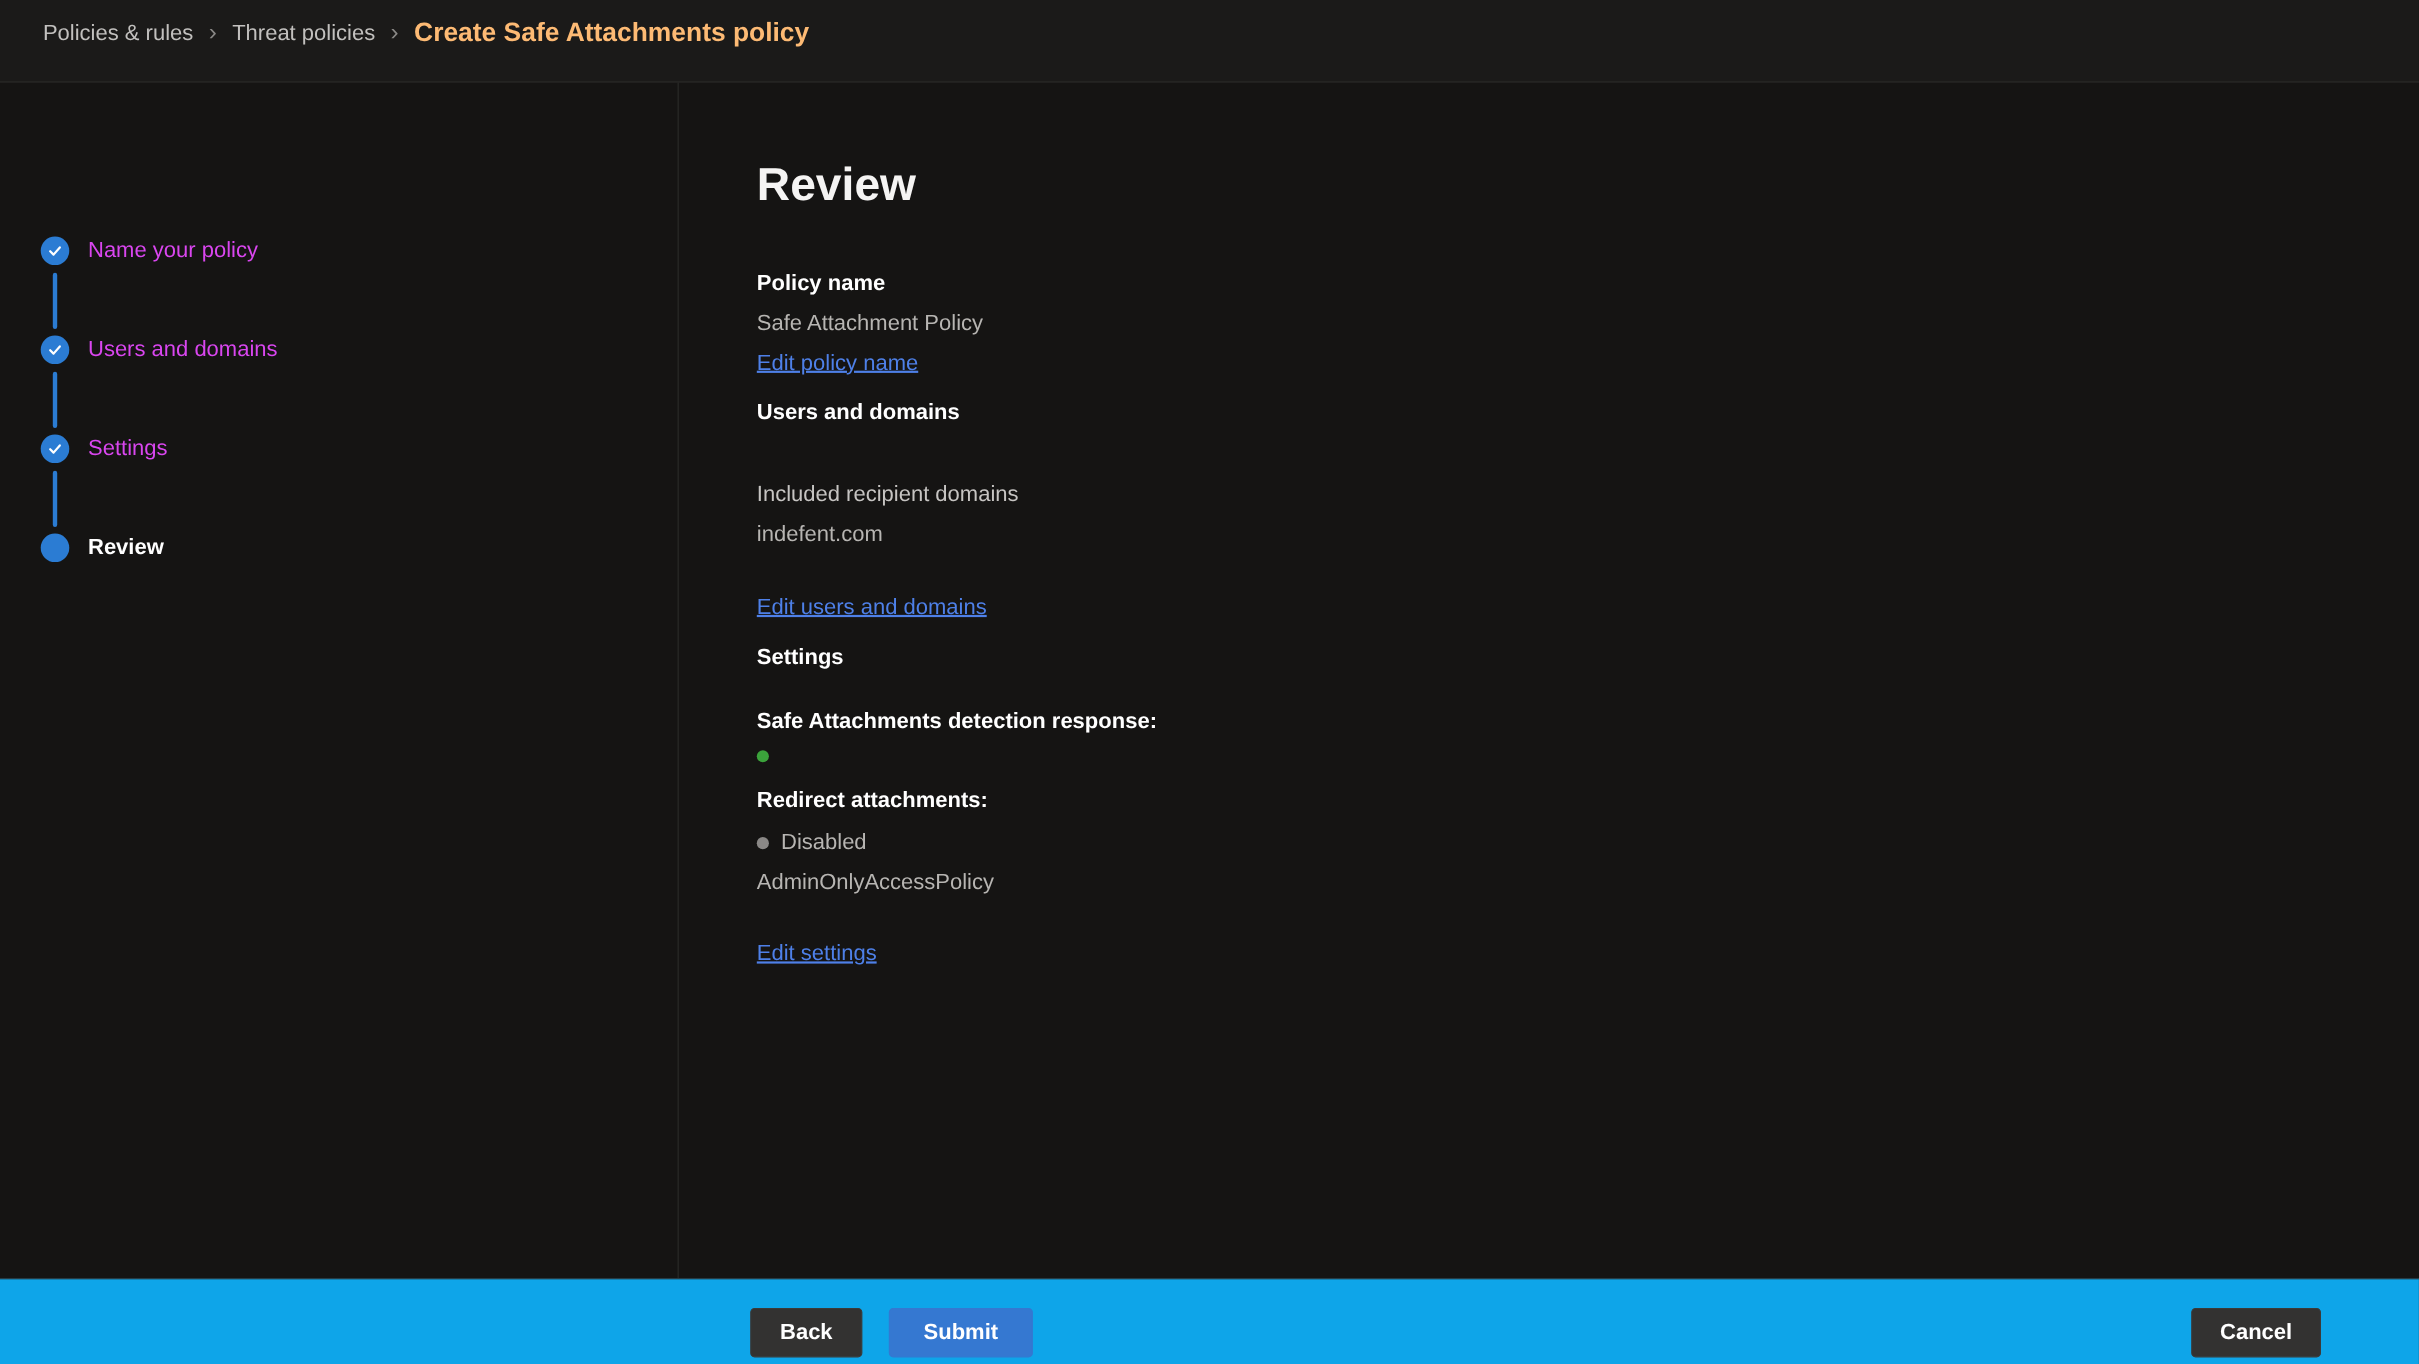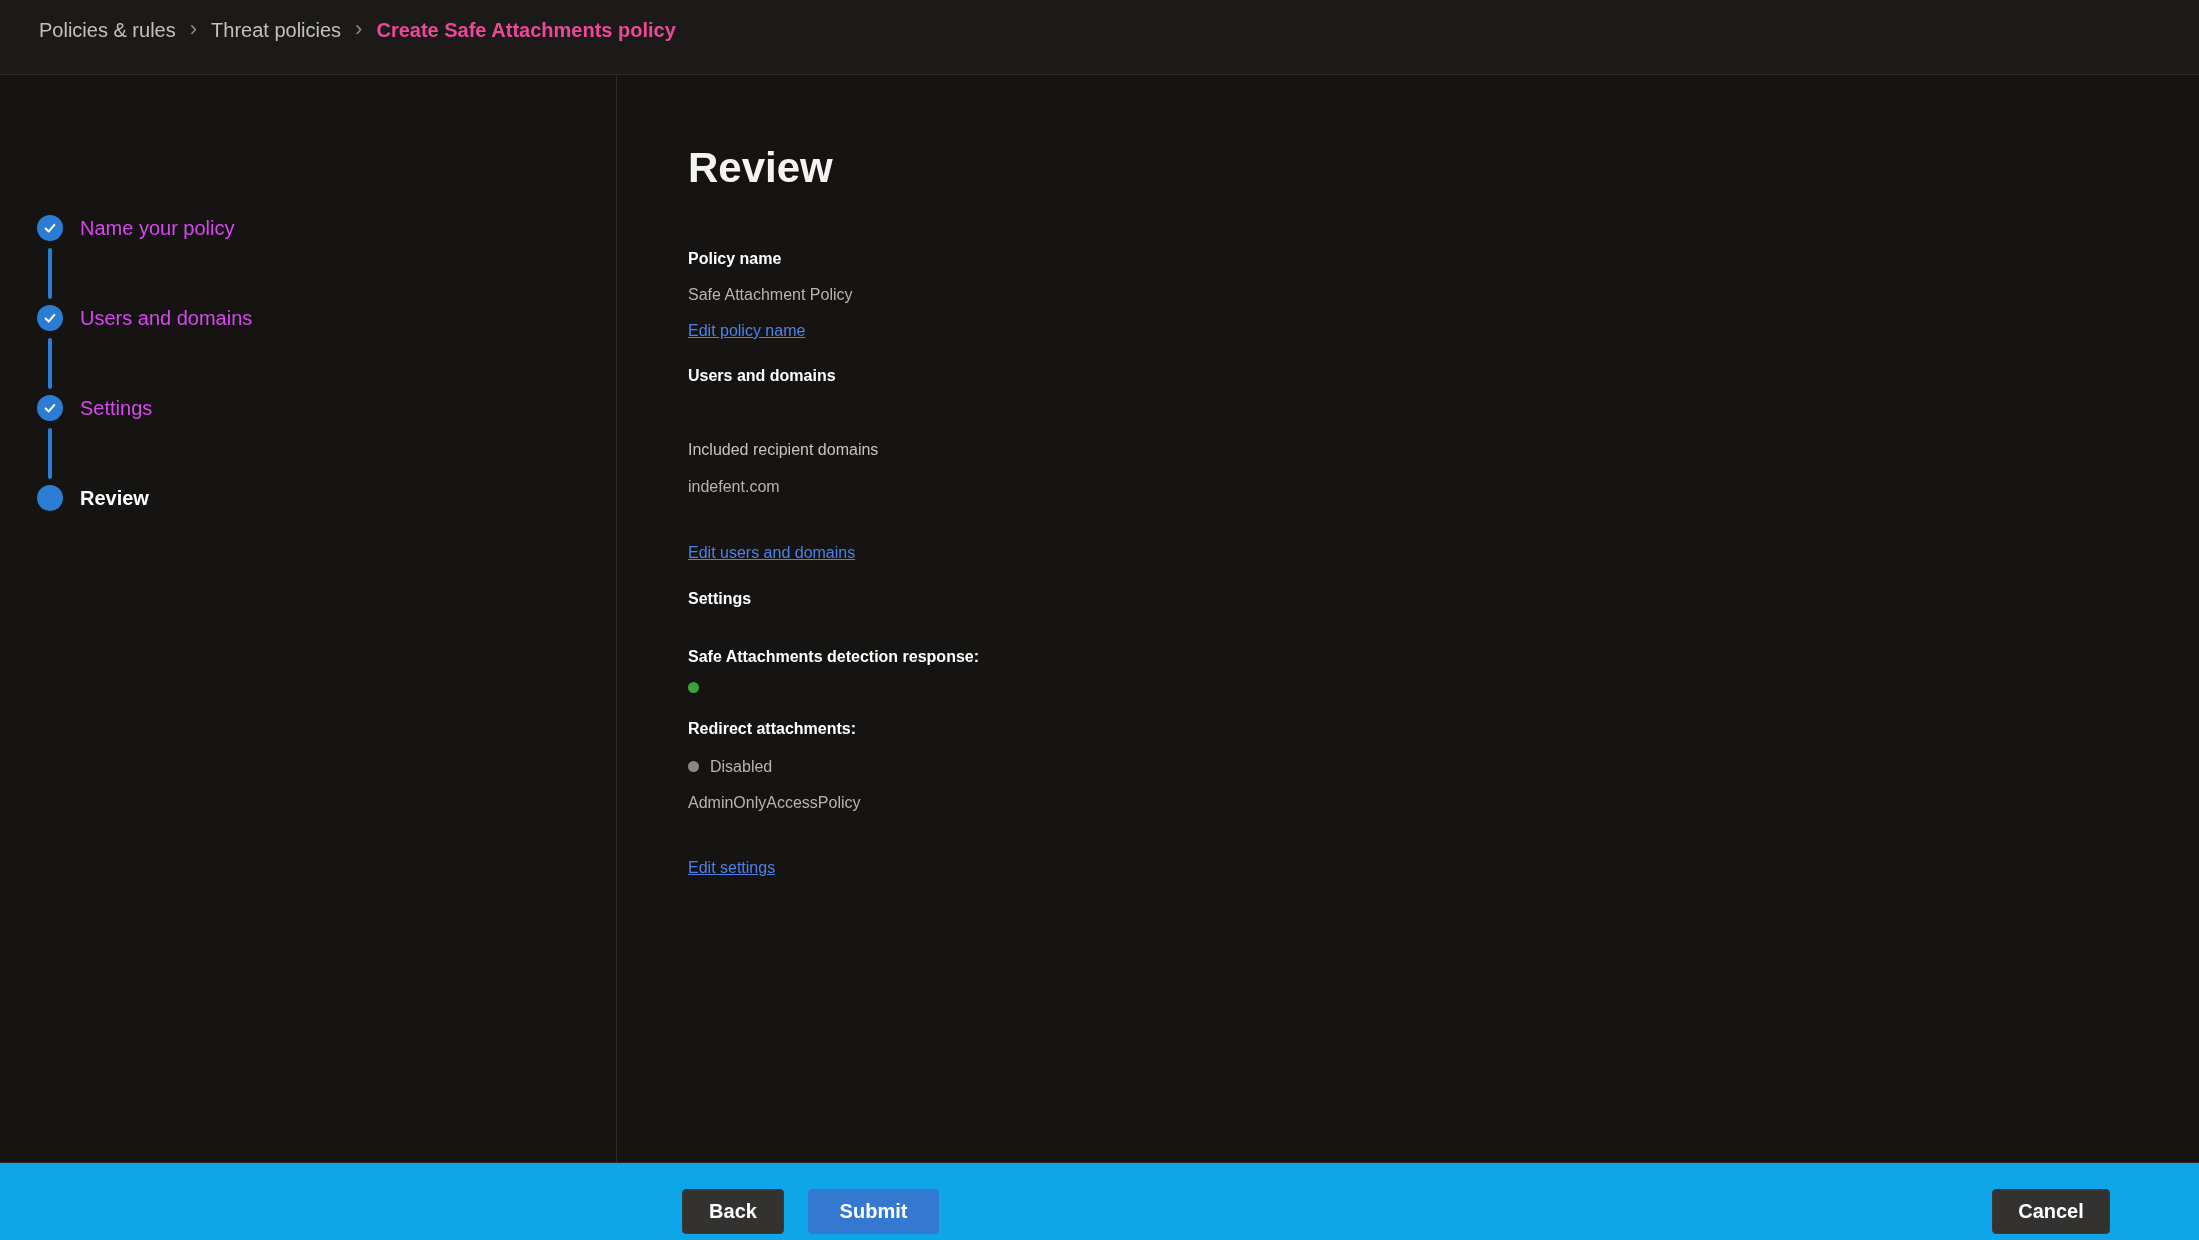--- a/index.html
+++ b/index.html
@@ -14,21 +14,21 @@
   
   .topbar {
     height: 75px;
     background: #1b1a19;
     border-bottom: 1px solid #2c2b2a;
     display: flex;
     align-items: center;
     padding: 0 0 14px 39px;
   }
   .crumb { font-size: 20px; color: #c2c0be; text-decoration: none; cursor: pointer; }
-  .crumb-current { font-size: 20px; color: #ec4899; font-weight: 600; }
+  .crumb-current { font-size: 24px; color: #fdba74; font-weight: 600; }
   .crumb-sep {
     color: #8a8886; font-size: 22px; line-height: 20px;
     padding: 0 14px; transform: translateY(-1px); display: inline-block;
   }
 
   
   .workspace { display: flex; height: 1087px; }
 
   .sidebar {
     width: 617px;
@@ -59,21 +59,21 @@
   .step.current .step-label { color: #ffffff; font-weight: 700; }
 
   
   .content { flex: 1; padding: 65px 0 0 71px; }
 
   .page-title {
     font-size: 42px; line-height: 56px;
     font-weight: 700; color: #f5f4f3;
   }
 
-  .line { font-size: 16px; line-height: 27px; }
+  .line { font-size: 20px; line-height: 27px; }
   .lbl  { color: #ffffff; font-weight: 600; }
   .sub  { color: #c6c4c2; }
   .val  { color: #b7b5b2; }
   .link { color: #4e80e8; text-decoration: underline; cursor: pointer; width: max-content; }
 
   .m49 { margin-top: 49px; } .m9  { margin-top: 9px;  } .m18 { margin-top: 18px; }
   .m30 { margin-top: 47px; } .m10 { margin-top: 10px; } .m39 { margin-top: 39px; }
   .m19 { margin-top: 19px; } .m31 { margin-top: 31px; } .m12 { margin-top: 12px; }
   .m22 { margin-top: 22px; } .m11 { margin-top: 11px; } .m38 { margin-top: 38px; }
 

